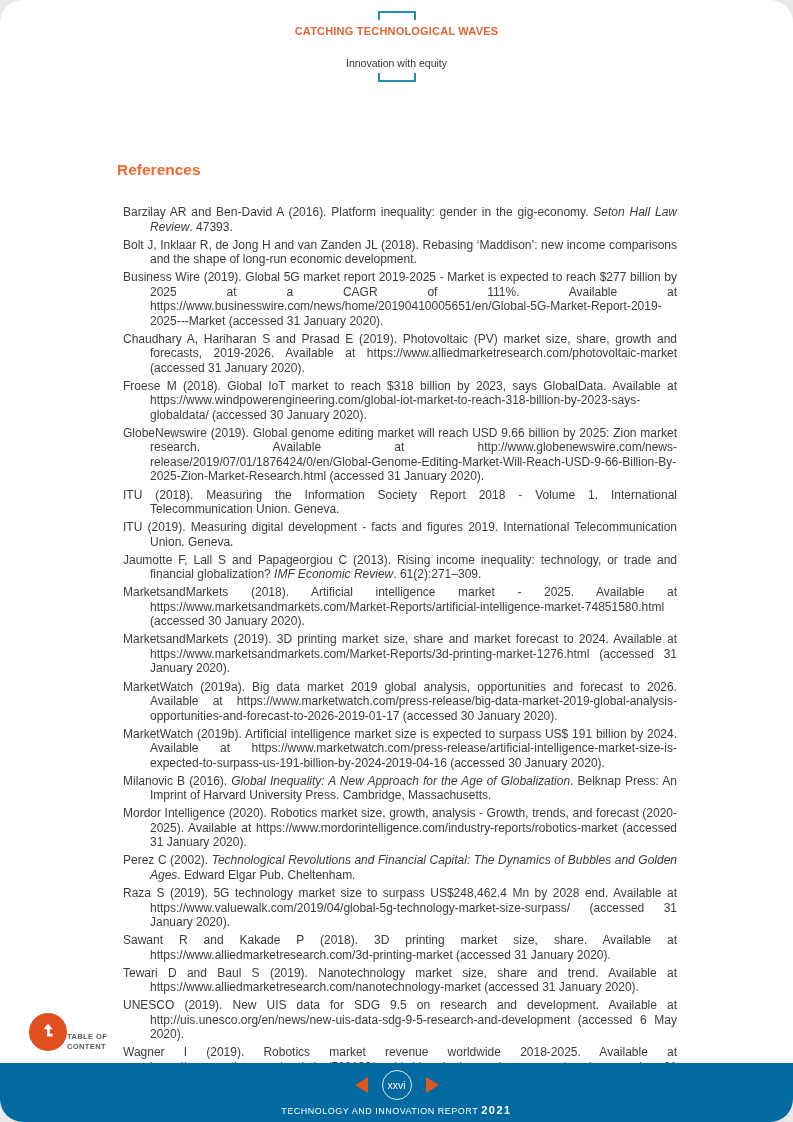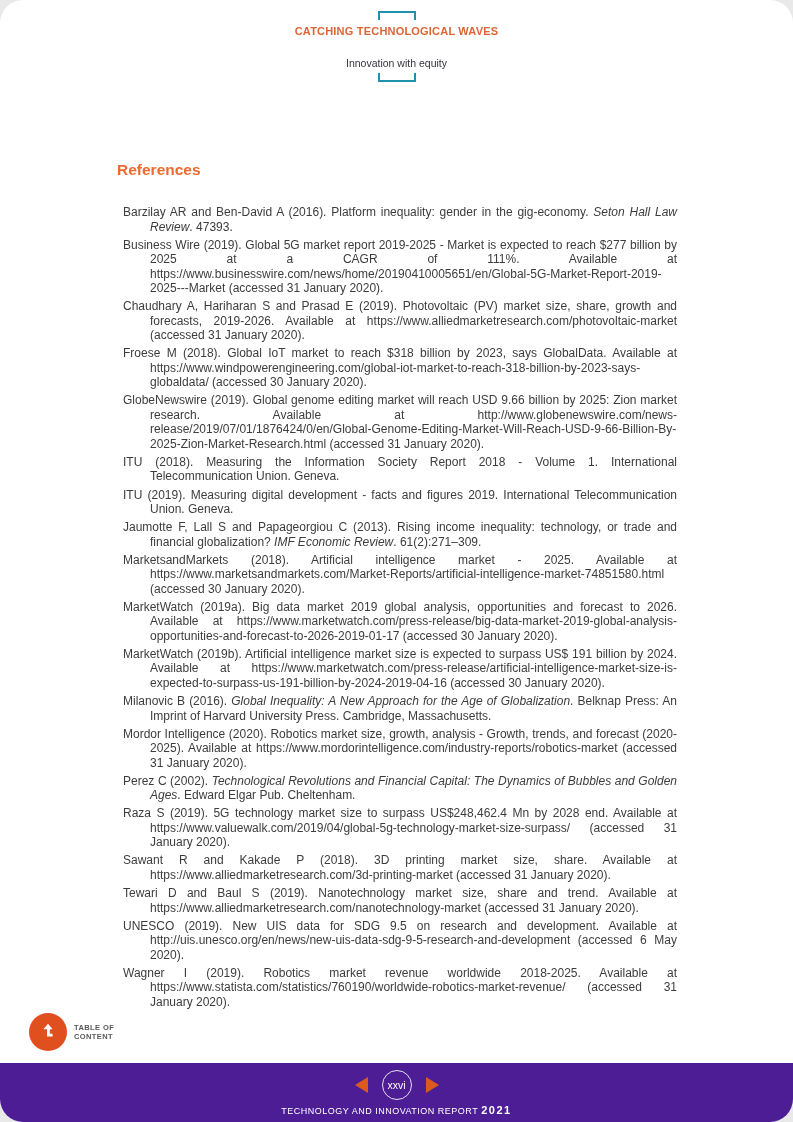--- a/index.html
+++ b/index.html
@@ -35,36 +35,36 @@
     font-size: 12px; line-height: 14.5px; color: #3c3c3e;
     text-align: justify; margin: 0 0 3.6px 0;
     padding-left: 33px; text-indent: -27px;
     overflow-wrap: break-word; word-wrap: break-word;
   }
   .ref i { font-style: italic; }
 
   
   .toc-button {
     position: absolute; left: 29px; top: 1013px;
-    display: flex; align-items: center; gap: 7px; cursor: pointer;
+    display: flex; align-items: flex-end; cursor: pointer;
   }
   .toc-circle {
     width: 38px; height: 38px; border-radius: 50%;
     background: #e0501f; display: flex; align-items: center; justify-content: center;
     flex: 0 0 auto;
   }
   .toc-label {
     width: 58px; font-size: 7.5px; font-weight: 700; color: #58595b;
     line-height: 9.5px; letter-spacing: .4px;
   }
 
   
   .page-footer {
     position: absolute; left: 0; right: 0; bottom: 0; height: 59px;
-    background: #4c1d95;
+    background: #0369a1;
   }
   .pager { display: flex; align-items: center; justify-content: center; gap: 14px; padding-top: 7px; }
   .tri { width: 0; height: 0; border-style: solid; cursor: pointer; }
   .tri-left  { border-width: 8px 13px 8px 0; border-color: transparent #dc5a1e transparent transparent; }
   .tri-right { border-width: 8px 0 8px 13px; border-color: transparent transparent transparent #dc5a1e; }
   .page-circle {
     width: 30px; height: 30px; border: 1.5px solid rgba(255,255,255,.85); border-radius: 50%;
     color: #ffffff; font-size: 10.5px;
     display: flex; align-items: center; justify-content: center;
   }
@@ -83,28 +83,30 @@
     <div class="bracket bracket-top"></div>
     <div class="header-title">CATCHING TECHNOLOGICAL WAVES</div>
     <div class="header-subtitle">Innovation with equity</div>
     <div class="bracket bracket-bottom"></div>
   </div>
 
   <div class="content">
     <h1 class="refs-heading">References</h1>
     <div id="references-list">
         <p class="ref"><span>Barzilay AR and Ben-David A (2016). Platform inequality: gender in the gig-economy. </span><i>Seton Hall Law Review</i><span>. 47393.</span></p>
+        <p class="ref"><span>Bolt J, Inklaar R, de Jong H and van Zanden JL (2018). Rebasing ‘Maddison’: new income comparisons and the shape of long-run economic development.</span></p>
         <p class="ref"><span>Business Wire (2019). Global 5G market report 2019-2025 - Market is expected to reach $277 billion by 2025 at a CAGR of 111%. Available at https://www.businesswire.com/news/home/20190410005651/en/Global-5G-Market-Report-2019-2025---Market (accessed 31 January 2020).</span></p>
         <p class="ref"><span>Chaudhary A, Hariharan S and Prasad E (2019). Photovoltaic (PV) market size, share, growth and forecasts, 2019-2026. Available at https://www.alliedmarketresearch.com/photovoltaic-market (accessed 31 January 2020).</span></p>
         <p class="ref"><span>Froese M (2018). Global IoT market to reach $318 billion by 2023, says GlobalData. Available at https://www.windpowerengineering.com/global-iot-market-to-reach-318-billion-by-2023-says-globaldata/ (accessed 30 January 2020).</span></p>
         <p class="ref"><span>GlobeNewswire (2019). Global genome editing market will reach USD 9.66 billion by 2025: Zion market research. Available at http://www.globenewswire.com/news-release/2019/07/01/1876424/0/en/Global-Genome-Editing-Market-Will-Reach-USD-9-66-Billion-By-2025-Zion-Market-Research.html (accessed 31 January 2020).</span></p>
         <p class="ref"><span>ITU (2018). Measuring the Information Society Report 2018 - Volume 1. International Telecommunication Union. Geneva.</span></p>
         <p class="ref"><span>ITU (2019). Measuring digital development - facts and figures 2019. International Telecommunication Union. Geneva.</span></p>
         <p class="ref"><span>Jaumotte F, Lall S and Papageorgiou C (2013). Rising income inequality: technology, or trade and financial globalization? </span><i>IMF Economic Review</i><span>. 61(2):271–309.</span></p>
         <p class="ref"><span>MarketsandMarkets (2018). Artificial intelligence market - 2025. Available at https://www.marketsandmarkets.com/Market-Reports/artificial-intelligence-market-74851580.html (accessed 30 January 2020).</span></p>
+        <p class="ref"><span>MarketsandMarkets (2019). 3D printing market size, share and market forecast to 2024. Available at https://www.marketsandmarkets.com/Market-Reports/3d-printing-market-1276.html (accessed 31 January 2020).</span></p>
         <p class="ref"><span>MarketWatch (2019a). Big data market 2019 global analysis, opportunities and forecast to 2026. Available at https://www.marketwatch.com/press-release/big-data-market-2019-global-analysis-opportunities-and-forecast-to-2026-2019-01-17 (accessed 30 January 2020).</span></p>
         <p class="ref"><span>MarketWatch (2019b). Artificial intelligence market size is expected to surpass US$ 191 billion by 2024. Available at https://www.marketwatch.com/press-release/artificial-intelligence-market-size-is-expected-to-surpass-us-191-billion-by-2024-2019-04-16 (accessed 30 January 2020).</span></p>
         <p class="ref"><span>Milanovic B (2016). </span><i>Global Inequality: A New Approach for the Age of Globalization</i><span>. Belknap Press: An Imprint of Harvard University Press. Cambridge, Massachusetts.</span></p>
         <p class="ref"><span>Mordor Intelligence (2020). Robotics market size, growth, analysis - Growth, trends, and forecast (2020-2025). Available at https://www.mordorintelligence.com/industry-reports/robotics-market (accessed 31 January 2020).</span></p>
         <p class="ref"><span>Perez C (2002). </span><i>Technological Revolutions and Financial Capital: The Dynamics of Bubbles and Golden Ages</i><span>. Edward Elgar Pub. Cheltenham.</span></p>
         <p class="ref"><span>Raza S (2019). 5G technology market size to surpass US$248,462.4 Mn by 2028 end. Available at https://www.valuewalk.com/2019/04/global-5g-technology-market-size-surpass/ (accessed 31 January 2020).</span></p>
         <p class="ref"><span>Sawant R and Kakade P (2018). 3D printing market size, share. Available at https://www.alliedmarketresearch.com/3d-printing-market (accessed 31 January 2020).</span></p>
         <p class="ref"><span>Tewari D and Baul S (2019). Nanotechnology market size, share and trend. Available at https://www.alliedmarketresearch.com/nanotechnology-market (accessed 31 January 2020).</span></p>
         <p class="ref"><span>UNESCO (2019). New UIS data for SDG 9.5 on research and development. Available at http://uis.unesco.org/en/news/new-uis-data-sdg-9-5-research-and-development (accessed 6 May 2020).</span></p>
         <p class="ref"><span>Wagner I (2019). Robotics market revenue worldwide 2018-2025. Available at https://www.statista.com/statistics/760190/worldwide-robotics-market-revenue/ (accessed 31 January 2020).</span></p>

